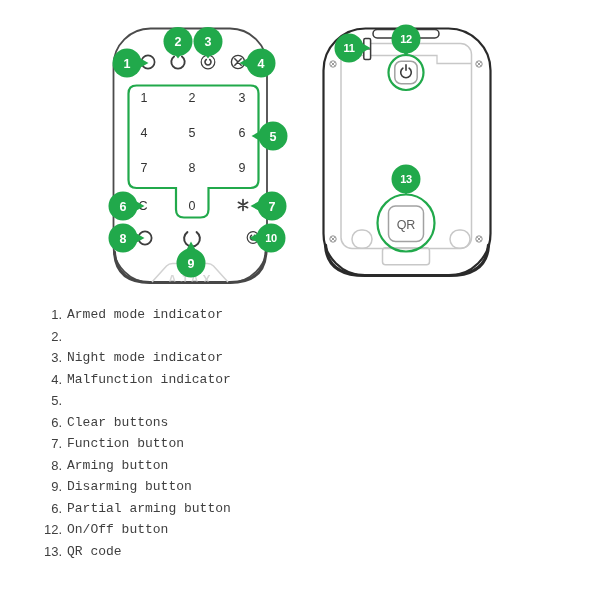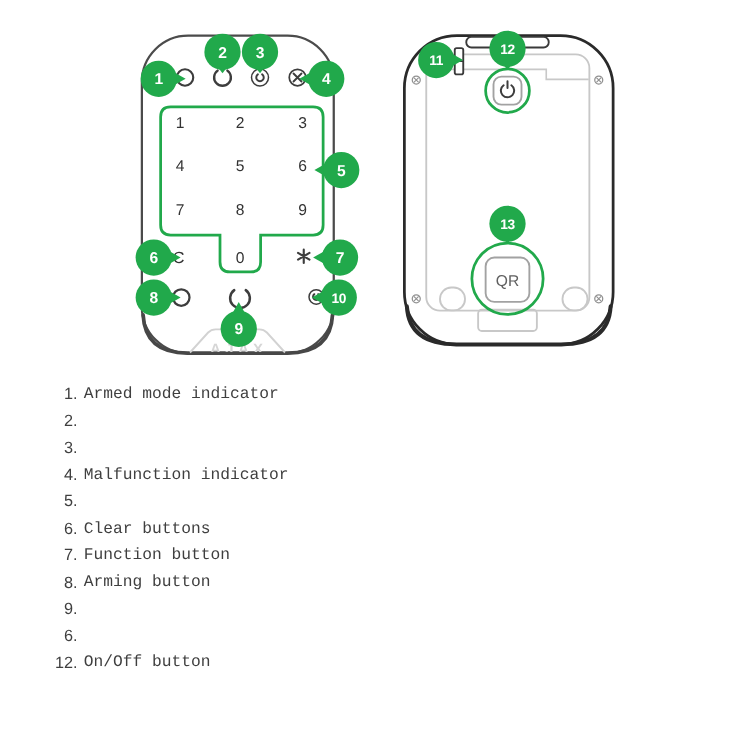--- a/index.html
+++ b/index.html
@@ -229,20 +229,21 @@
 <div class="legend">
   <div class="legend-item">
     <span class="legend-num">1.</span>
     <span class="legend-text">Armed mode indicator</span>
   </div>
   <div class="legend-item">
     <span class="legend-num">2.</span>
   </div>
   <div class="legend-item">
     <span class="legend-num">3.</span>
+    <span class="legend-text">Night mode indicator</span>
   </div>
   <div class="legend-item">
     <span class="legend-num">4.</span>
     <span class="legend-text">Malfunction indicator</span>
   </div>
   <div class="legend-item">
     <span class="legend-num">5.</span>
   </div>
   <div class="legend-item">
     <span class="legend-num">6.</span>
@@ -251,21 +252,27 @@
   <div class="legend-item">
     <span class="legend-num">7.</span>
     <span class="legend-text">Function button</span>
   </div>
   <div class="legend-item">
     <span class="legend-num">8.</span>
     <span class="legend-text">Arming button</span>
   </div>
   <div class="legend-item">
     <span class="legend-num">9.</span>
+    <span class="legend-text">Disarming button</span>
   </div>
   <div class="legend-item">
     <span class="legend-num">6.</span>
+    <span class="legend-text">Partial arming button</span>
   </div>
   <div class="legend-item">
     <span class="legend-num">12.</span>
     <span class="legend-text">On/Off button</span>
   </div>
+  <div class="legend-item">
+    <span class="legend-num">13.</span>
+    <span class="legend-text">QR code</span>
+  </div>
 </div>
 
 </body></html>

